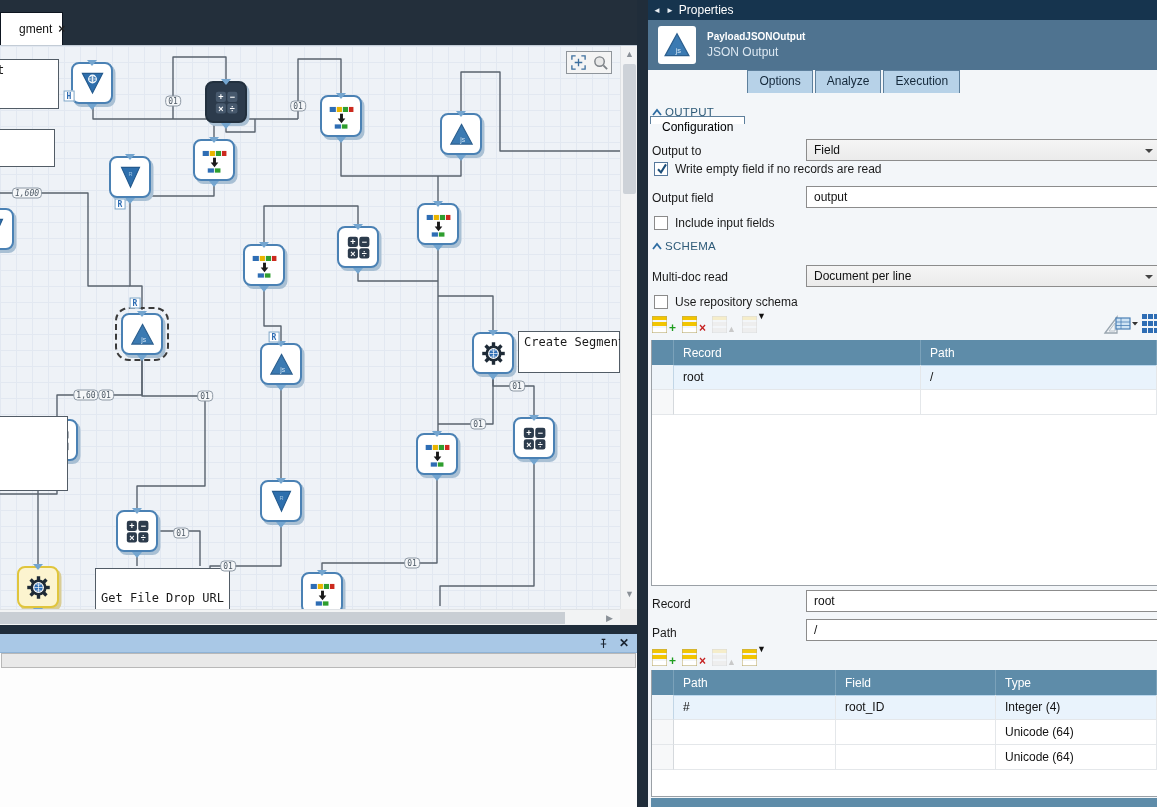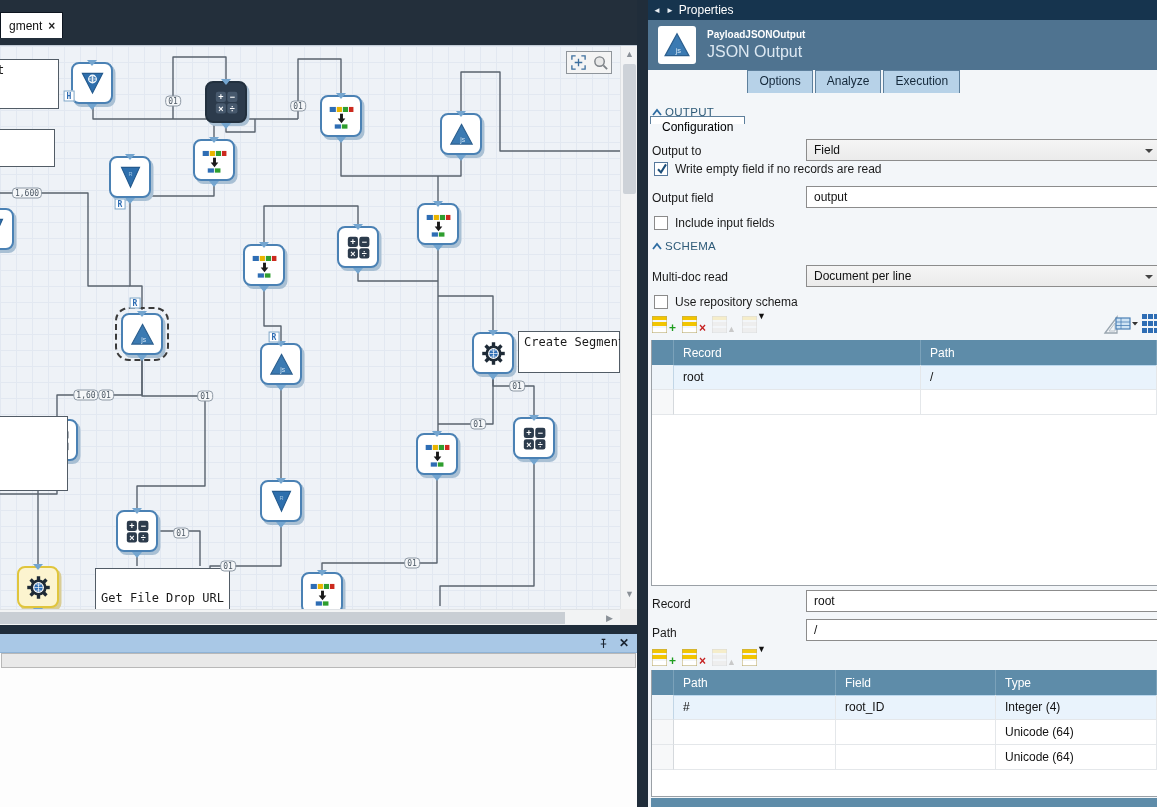--- a/index.html
+++ b/index.html
@@ -1,21 +1,21 @@
 <!DOCTYPE html>
 <html><head>
 <meta charset="utf-8">
 <style>
   * { margin:0; padding:0; box-sizing:border-box; }
   html,body { width:1157px; height:807px; overflow:hidden; font-family:"Liberation Sans", sans-serif; background:#fff; }
   #app { position:relative; width:1157px; height:807px; background:#fff; }
 
   
   #tabbar { position:absolute; left:0; top:0; width:648px; height:45px; background:#232f3b; }
-  #doc-tab { position:absolute; left:0; top:12px; width:63px; height:26px; background:#fff; border:1px solid #0d1520; border-bottom:none; display:flex; align-items:center; gap:6px; padding-left:8px; font-size:12px; color:#111; }
+  #doc-tab { position:absolute; left:0; top:12px; width:63px; height:33px; background:#fff; border:1px solid #0d1520; border-bottom:none; display:flex; align-items:center; gap:6px; padding-left:18px; font-size:12px; color:#111; }
   #doc-tab .close { font-size:12px; font-weight:bold; color:#222; cursor:pointer; }
 
   
   #divider { position:absolute; left:637px; top:0; width:11px; height:807px; background:#202d3a; }
 
   
   #canvas-wrap { position:absolute; left:0; top:45px; width:637px; height:580px; background:#eef2f7; overflow:hidden; border-top:1px solid #c3ccd6; }
   #canvas {
     position:absolute; inset:0;
     background-image:linear-gradient(#e2e8f1 1px, transparent 1px), linear-gradient(90deg, #e2e8f1 1px, transparent 1px);
@@ -59,21 +59,21 @@
   #bp-times .start { margin-left:231px; }
 
   
   #props { position:absolute; left:648px; top:0; width:509px; height:807px; background:#f3f6f9; overflow:hidden; }
   #props-caption { height:20px; background:#16344e; color:#fff; font-size:12px; display:flex; align-items:center; gap:5px; padding-left:5px; }
   #props-caption .arr { font-size:8px; color:#e8eef4; cursor:pointer; }
   #props-header { height:50px; background:#4f7390; display:flex; align-items:center; padding-left:10px; gap:11px; }
   #props-header .tile { width:38px; height:38px; background:#fff; border-radius:3px; display:flex; align-items:center; justify-content:center; }
   #props-header .tile svg { width:30px; height:30px; }
   #props-header .t1 { color:#fff; font-size:10px; font-weight:bold; }
-  #props-header .t2 { color:#dce8f2; font-size:16px; margin-top:3px; }
+  #props-header .t2 { color:#dce8f2; font-size:12px; margin-top:3px; }
   #props-tabs { position:absolute; left:0; top:70px; height:23px; display:flex; gap:2px; padding-left:2px; }
   .ptab { padding:3px 11px 4px; font-size:12px; background:#b7d2e8; color:#14283a; border:1px solid #5d7f9c; border-bottom:none; cursor:pointer; }
   .ptab.active { background:#fff; color:#000; position:relative; z-index:2;margin-top:46px; }
   #props-body { position:absolute; left:0; top:93px; width:509px; height:714px; }
 
   .sec-head { position:absolute; left:4px; display:flex; align-items:center; gap:3px; font-size:11.5px; color:#2d5a78; letter-spacing:.3px; }
   .sec-head svg { width:10px; height:8px; }
   .flabel { position:absolute; left:4px; font-size:12px; color:#1a1a1a; }
   .dropdown { position:absolute; left:158px; width:355px; height:22px; background:linear-gradient(#f5f5f5,#ebebeb); border:1px solid #8c8c8c; font-size:12px; color:#111; display:flex; align-items:center; padding:0 18px 0 7px; cursor:pointer; }
   .dropdown .chev { position:absolute; right:7px; top:9px; width:0; height:0; border-left:4px solid transparent; border-right:4px solid transparent; border-top:4px solid #444; }
@@ -425,21 +425,21 @@
               <text x="12" y="10.5" font-size="5" fill="#9cc2e0" text-anchor="middle">R</text>
             </svg>
           </div>
           <div class="canvas-label" style="left: -38px; top: 13px; width: 97px; height: 50px;">Input</div>
           <div class="canvas-label" style="left: -42px; top: 83px; width: 97px; height: 38px; display: flex; align-items: center;">cords</div>
           <div class="canvas-label" style="left: -20px; top: 370px; width: 88px; height: 75px;">f</div>
           <div class="canvas-label" style="left: 95px; top: 522px; width: 135px; height: 60px; display: flex; align-items: center; justify-content: center;">Get File Drop URL</div>
           <div class="canvas-label" style="left: 518px; top: 285px; width: 102px; height: 42px;">Create Segment</div>
           <div class="wire-chip" style="left: 173px; top: 55px;">01</div>
           <div class="wire-chip" style="left: 298px; top: 60px;">01</div>
-          <div class="wire-chip" style="left: 27px; top: 147px;">1,600</div>
+          <div class="wire-chip" style="left: 27px; top: 147px; font-style: italic;">1,600</div>
           <div class="wire-chip" style="left: 86px; top: 349px;">1,60</div>
           <div class="wire-chip" style="left: 106px; top: 349px;">01</div>
           <div class="wire-chip" style="left: 205px; top: 350px;">01</div>
           <div class="wire-chip" style="left: 517px; top: 340px;">01</div>
           <div class="wire-chip" style="left: 478px; top: 378px;">01</div>
           <div class="wire-chip" style="left: 181px; top: 487px;">01</div>
           <div class="wire-chip" style="left: 412px; top: 517px;">01</div>
           <div class="wire-chip" style="left: 228px; top: 520px;">01</div>
           <div class="port-tag" style="left: 69px; top: 50px;">H</div>
           <div class="port-tag" style="left: 120px; top: 158px;">R</div>

